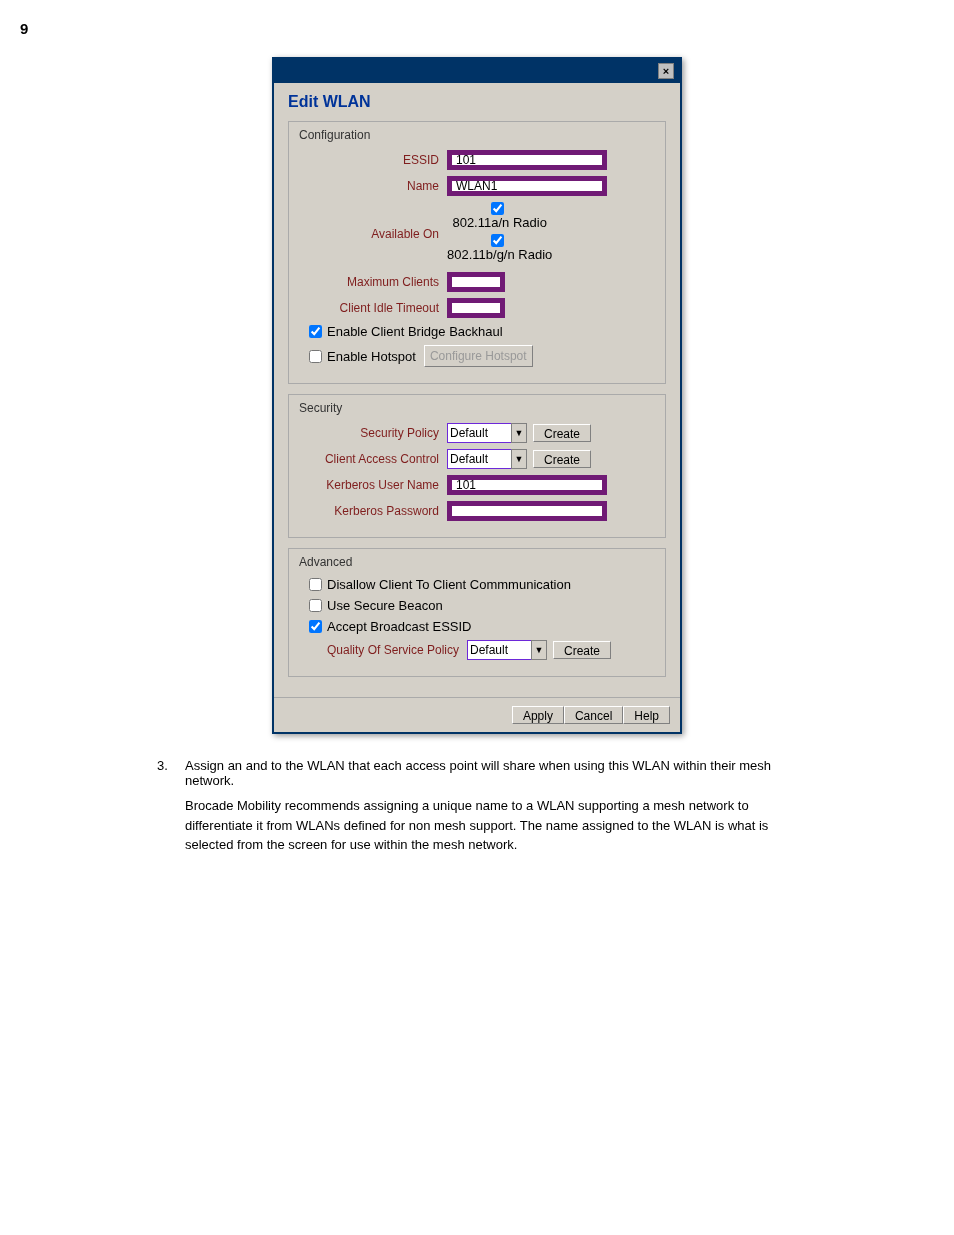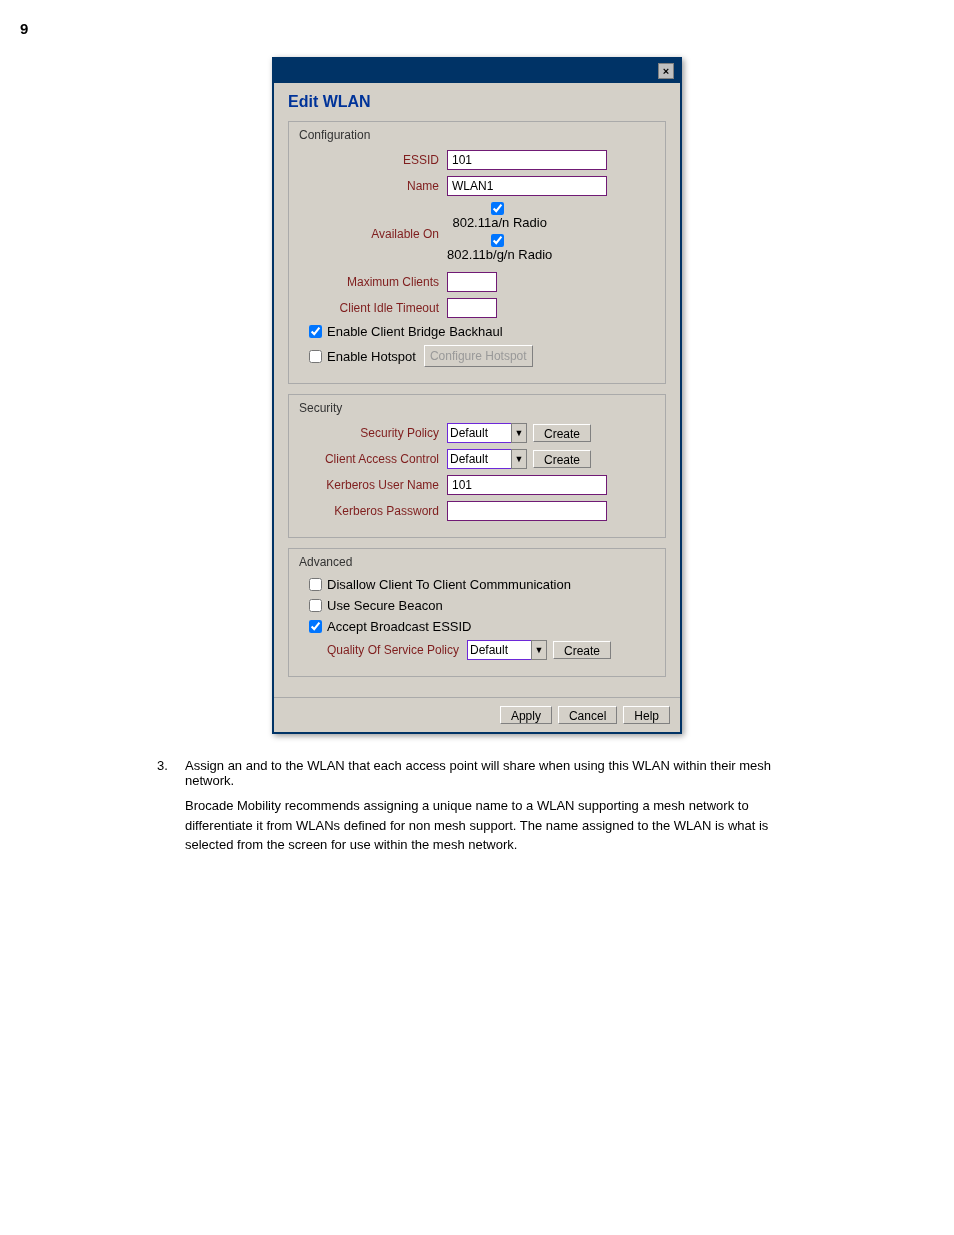--- a/index.html
+++ b/index.html
@@ -86,21 +86,21 @@
 
     .form-label {
       text-align: right;
       min-width: 140px;
       margin-right: 8px;
       font-size: 12px;
       color: #7f1d1d;
     }
 
     .form-input {
-      border: 1px solid #701a75;
+      border: 5px solid #701a75;
       background: #ffffff;
       padding: 1px 4px;
       font-size: 12px;
       height: 20px;
       width: 160px;
     }
 
     .form-input-sm {
       width: 50px;
       padding-left: 44px;
@@ -167,21 +167,20 @@
       display: flex;
       align-items: center;
       justify-content: center;
       margin-left: -1px;
     }
 
     .dialog-footer {
       display: flex;
       justify-content: flex-end;
       padding: 8px 10px;
-      gap: 6px;
       border-top: 1px solid #aaa;
       background: #d4d0c8;
     }
 
     .body-text {
       max-width: 680px;
       margin: 0 auto;
       padding-left: 20px;
     }
 

